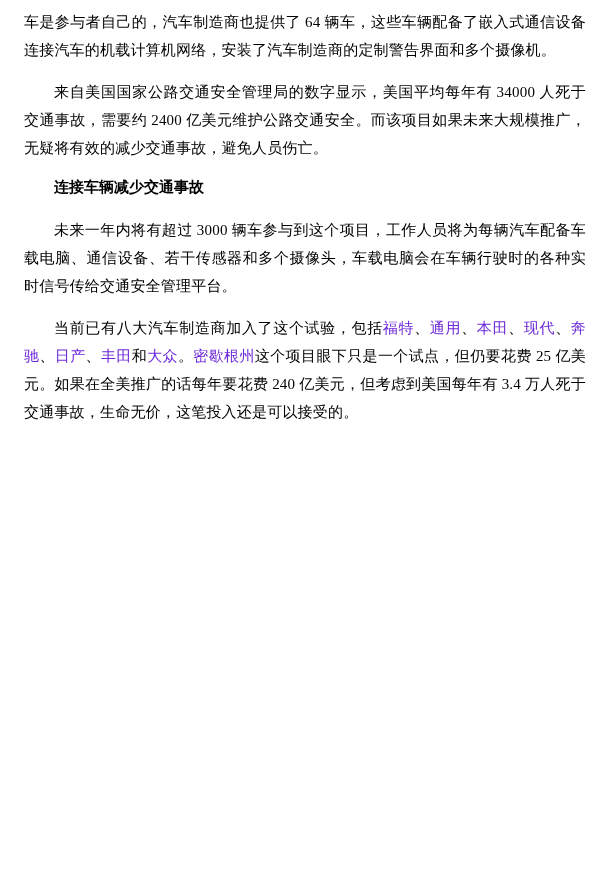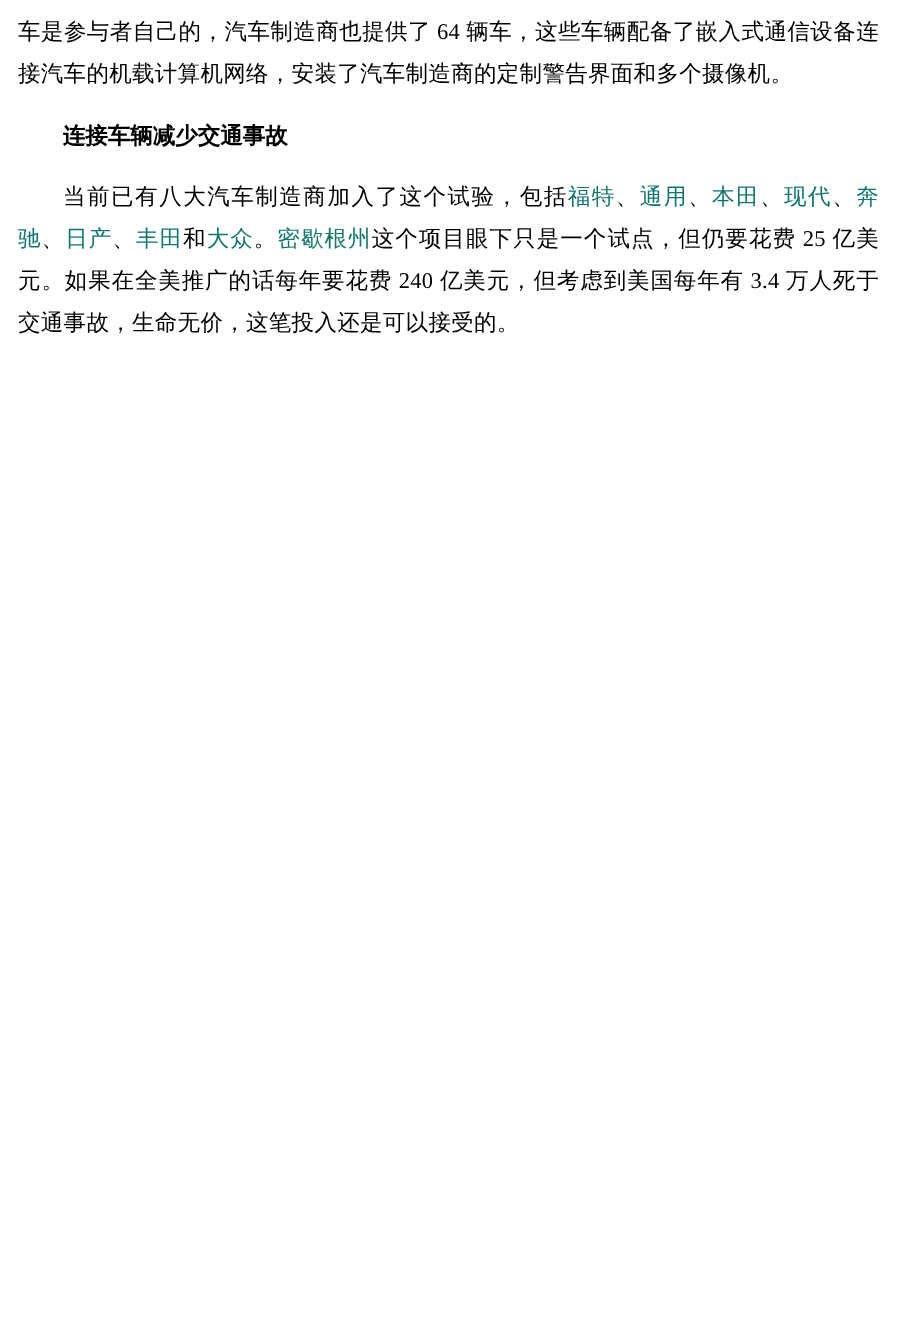--- a/index.html
+++ b/index.html
@@ -11,21 +11,21 @@
     width: 600px;
     height: 882px;
     font-family: "Liberation Serif", "DejaVu Serif", serif;
     color: #000000;
     overflow: hidden;
   }
   .page {
     width: 600px;
     height: 858px;
     box-sizing: border-box;
-    padding: 0 14px 0 12px;
+    padding: 0 14px 0 24px;
     position: relative;
   }
   p.para {
     margin: 0 0 14px 0;
     font-size: 15px;
     line-height: 28px;
     text-align: justify;
     text-indent: 2em;
     letter-spacing: 0.2px;
   }
@@ -33,37 +33,39 @@
     margin-top: 0;
     padding-top: 8px;
     text-indent: 0;
   }
   h2.heading {
     margin: 6px 0 14px 0;
     font-size: 15px;
     line-height: 26px;
     font-weight: bold;
     text-indent: 2em;
-    font-family: Liberation Sans, sans-serif;
+    font-family: Liberation Mono, monospace;
   }
   .link {
-    color: #0f766e;
+    color: #6d28d9;
     text-decoration: none;
   }
   .link-sep {
     color: #000000;
   }
 </style>
 </head>
 <body>
 
 <div class="page">
 
   <p class="para first">车是参与者自己的，汽车制造商也提供了 64 辆车，这些车辆配备了嵌入式通信设备连接汽车的机载计算机网络，安装了汽车制造商的定制警告界面和多个摄像机。</p>
+  <p class="para">来自美国国家公路交通安全管理局的数字显示，美国平均每年有 34000 人死于交通事故，需要约 2400 亿美元维护公路交通安全。而该项目如果未来大规模推广，无疑将有效的减少交通事故，避免人员伤亡。</p>
 
   <h2 class="heading">连接车辆减少交通事故</h2>
 
+  <p class="para">未来一年内将有超过 3000 辆车参与到这个项目，工作人员将为每辆汽车配备车载电脑、通信设备、若干传感器和多个摄像头，车载电脑会在车辆行驶时的各种实时信号传给交通安全管理平台。</p>
 
   <p class="para">
     <span>当前已有八大汽车制造商加入了这个试验，包括</span><span id="links-slot"><a class="link" href="#">福特</a><span class="link-sep">、</span><a class="link" href="#">通用</a><span class="link-sep">、</span><a class="link" href="#">本田</a><span class="link-sep">、</span><a class="link" href="#">现代</a><span class="link-sep">、</span><a class="link" href="#">奔驰</a><span class="link-sep">、</span><a class="link" href="#">日产</a><span class="link-sep">、</span><a class="link" href="#">丰田</a><span class="link-sep">和</span><a class="link" href="#">大众</a></span><span>。</span><a class="link" href="#">密歇根州</a><span>这个项目眼下只是一个试点，但仍要花费 25 亿美元。如果在全美推广的话每年要花费 240 亿美元，但考虑到美国每年有 3.4 万人死于交通事故，生命无价，这笔投入还是可以接受的。</span>
   </p>
 
 </div>
 
 </body></html>

